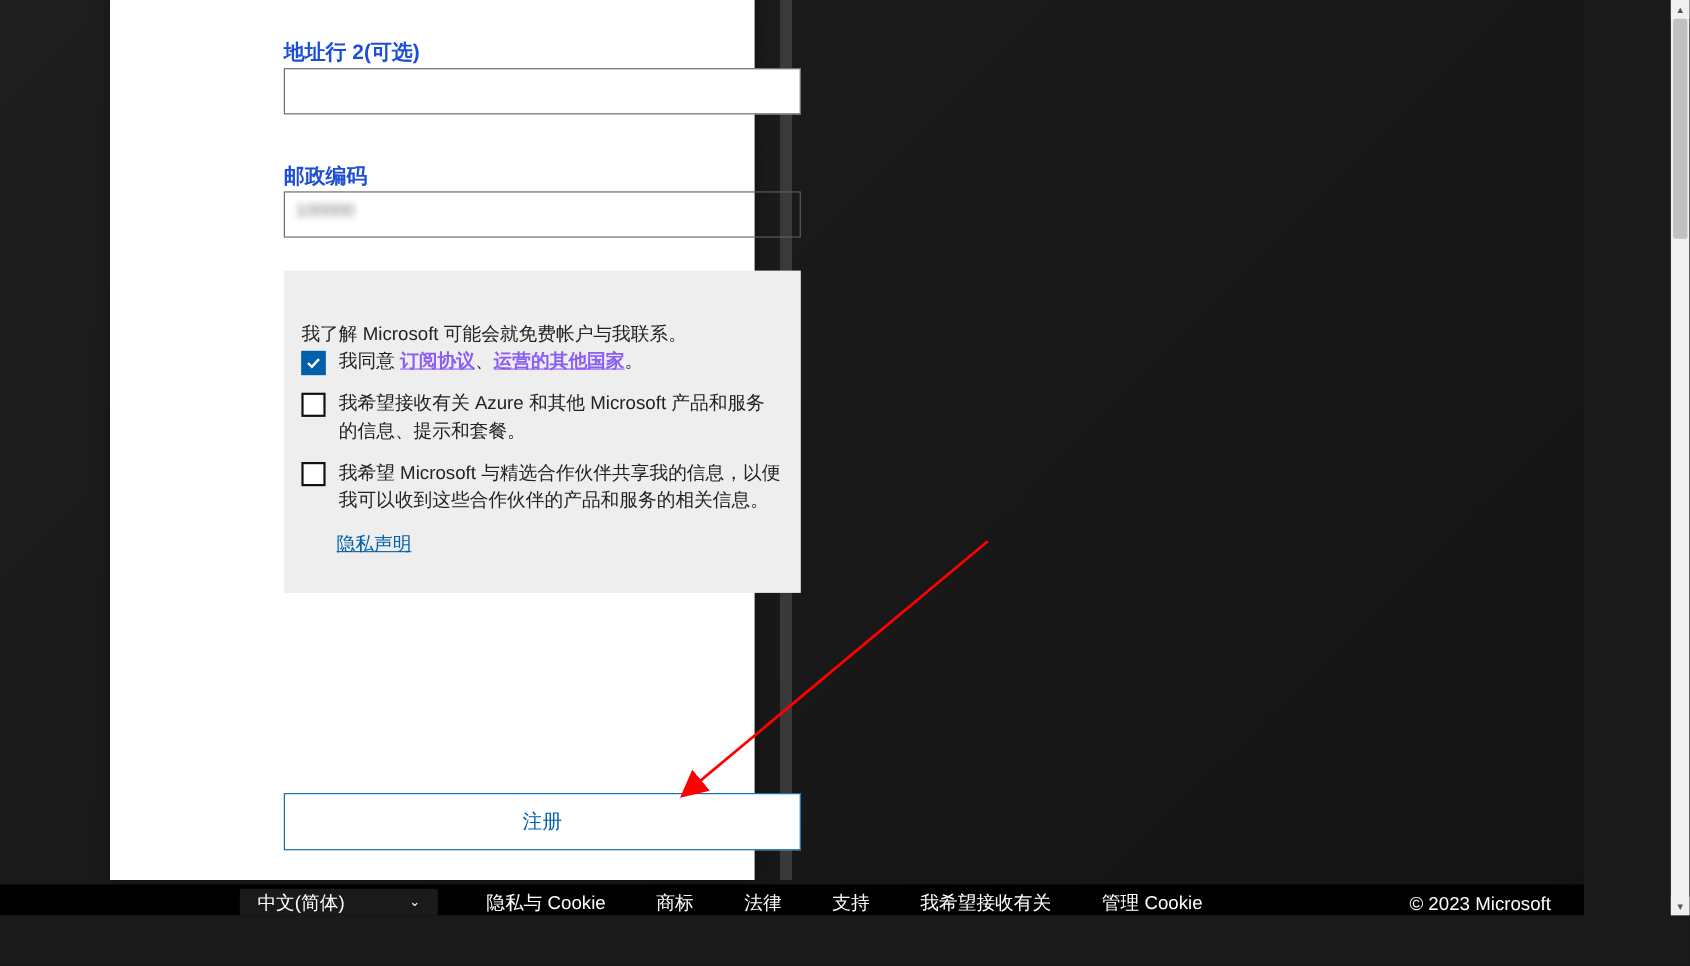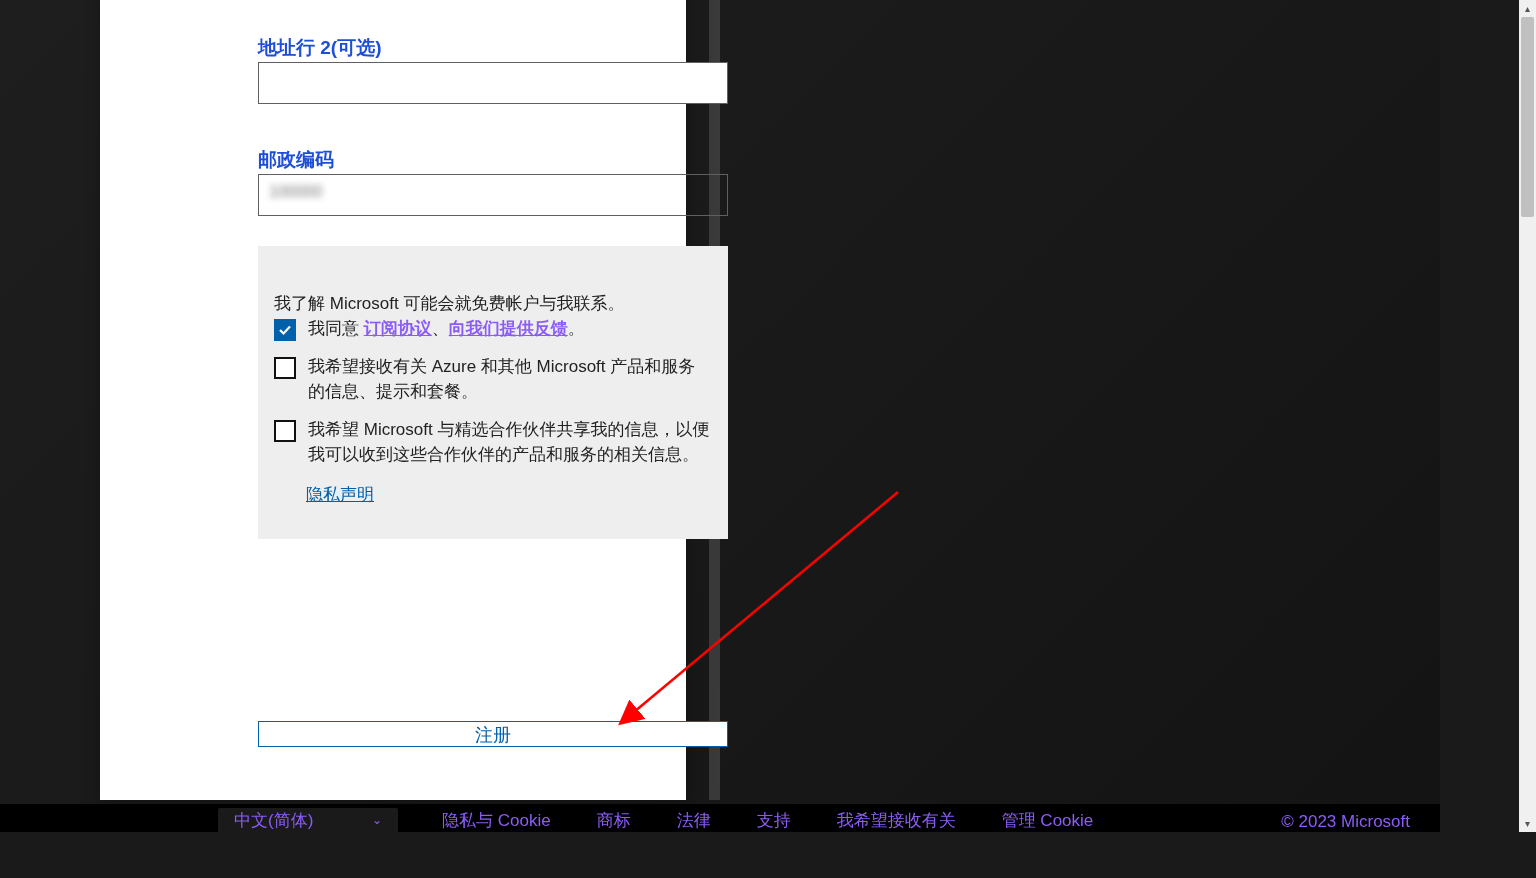--- a/index.html
+++ b/index.html
@@ -129,21 +129,21 @@
     font-size: 17px;
     cursor: pointer;
     padding-left: 32px;
   }
 
   .register-btn {
     position: absolute;
     top: 731px;
     left: 158px;
     width: 470px;
-    height: 26px;
+    height: 52px;
     border: 1px solid #0060a9;
     background: #fff;
     color: #0060a9;
     font-size: 18px;
     cursor: pointer;
     box-sizing: border-box;
   }
 
   
   .arrow-svg {
@@ -156,21 +156,21 @@
     position: absolute;
     top: 804px;
     left: 0;
     width: 1440px;
     height: 28px;
     background: #000;
     display: flex;
     align-items: flex-end;
     padding: 0 0 0 218px;
     box-sizing: border-box;
-    color: #8b5cf6;
+    color: #ffffff;
     font-size: 17px;
   }
   .lang-selector {
     width: 180px;
     height: 24px;
     background: #1a1a1a;
     display: flex;
     align-items: center;
     justify-content: space-between;
     padding: 0 16px;
@@ -261,21 +261,21 @@
     <div class="grey-box">
       <div class="intro">我了解 Microsoft 可能会就免费帐户与我联系。</div>
 
       <div class="check-row">
         <div class="checkbox checked">
           <svg width="14" height="14" viewBox="0 0 14 14">
               <path d="M2 7 L5.5 10.5 L12 3.5" stroke="#fff" stroke-width="2.2" fill="none"></path>
             </svg>
         </div>
         <div class="check-label">
-          <span>我同意 </span><span class="link">订阅协议</span><span>、</span><span class="link">向我们提供反馈</span><span>。</span>
+          <span>我同意 </span><span class="link">订阅协议</span><span>、</span><span class="link">运营的其他国家</span><span>。</span>
         </div>
       </div>
 
       <div class="check-row">
         <div class="checkbox">
           
         </div>
         <div class="check-label">我希望接收有关 Azure 和其他 Microsoft 产品和服务的信息、提示和套餐。</div>
       </div>
 

